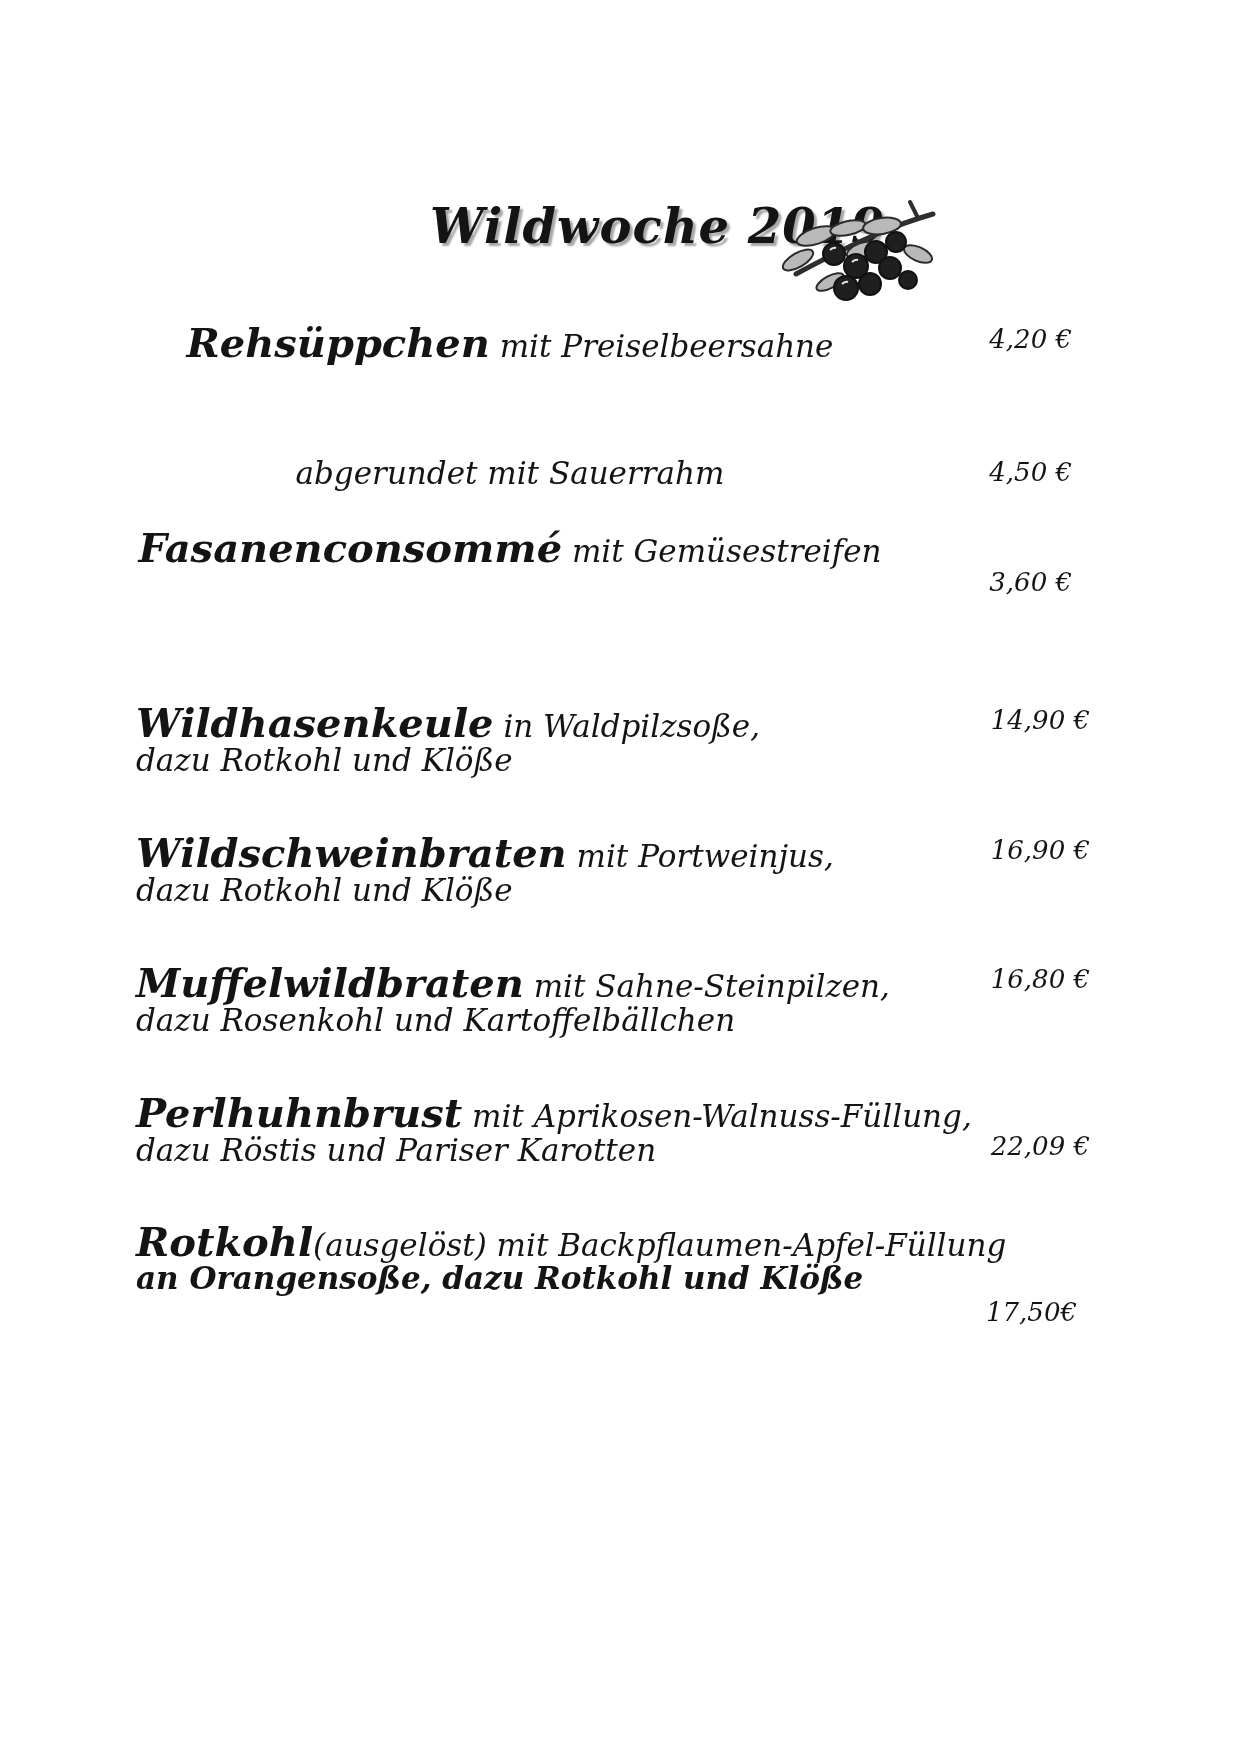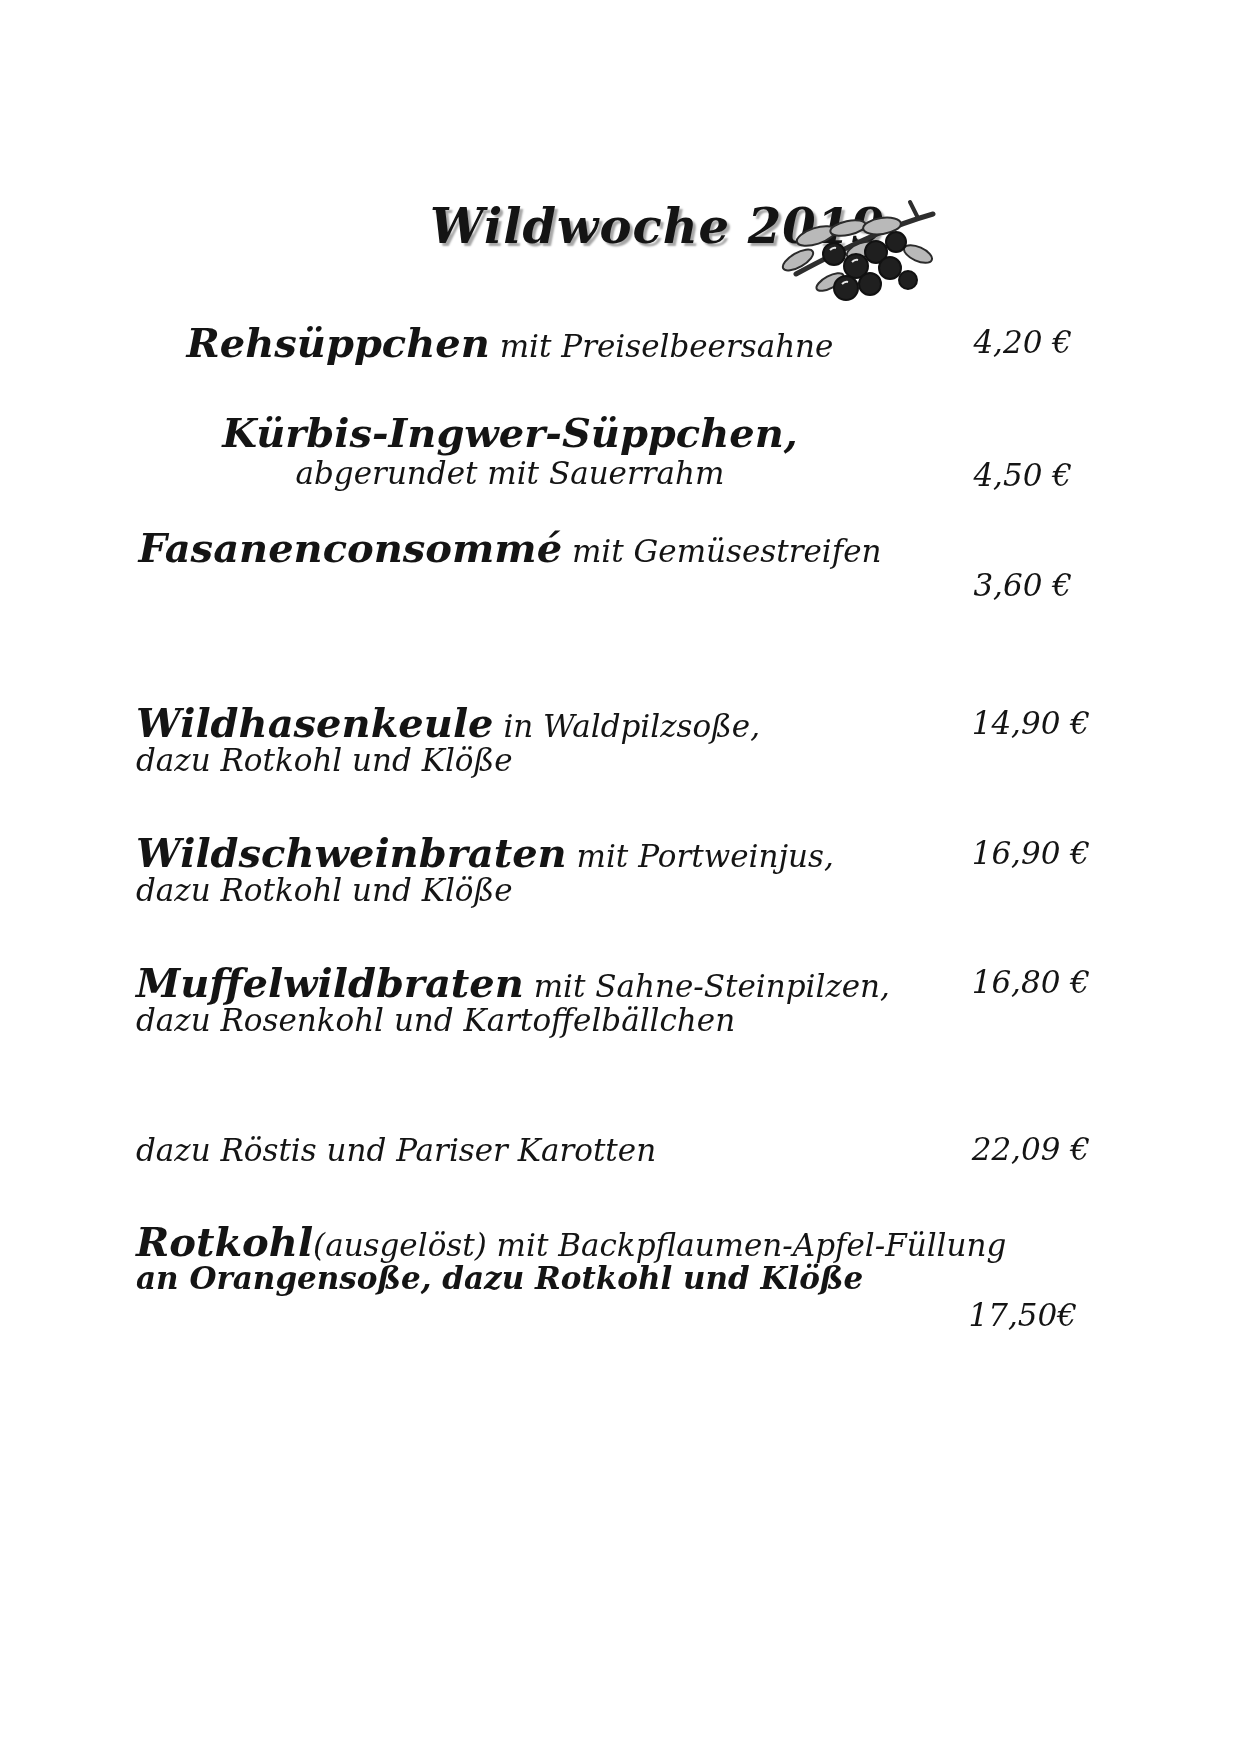--- a/index.html
+++ b/index.html
@@ -31,21 +31,21 @@
     position:absolute;
     line-height:1.15;
     white-space:nowrap;
     font-size:31px;
   }
   .nm{font-weight:bold;font-size:40px;}
   .soupline{left:110px;width:800px;text-align:center;}
   .mainline{left:136px;width:840px;text-align:left;}
   .price{
     position:absolute;
-    font-size:31px;
+    font-size:26px;
     white-space:nowrap;
   }
   .price-s{right:168px;}
   .price-m{right:150px;}
   .price-m5{right:163px;}
   
   .s0-l1{top:320px;} .s0-p{top:324px;}
   .s1-l1{top:410px;} .s1-l2{top:456px;} .s1-p{top:457px;}
   .s2-l1{top:525px;} .s2-l2{top:568px;} .s2-p{top:567px;}
   .m0-l1{top:700px;} .m0-l2{top:743px;} .m0-p{top:705px;}
@@ -91,23 +91,20 @@
       <path d="M74,70 q3,-3 6,-2"></path>
       <path d="M64,92 q3,-3 6,-2"></path>
     </g>
   </svg>
 
   <div class="line soupline s0-l1">
     <span class="nm">Rehsüppchen</span><span> mit Preiselbeersahne</span>
   </div>
   <div class="price price-s s0-p">4,20 €</div>
 
-  <div class="line soupline s1-l1">
-    <span class="nm">Kürbis-Ingwer-Süppchen,</span><span></span>
-  </div>
   <div class="line soupline s1-l2">abgerundet mit Sauerrahm</div>
   <div class="price price-s s1-p">4,50 €</div>
 
   <div class="line soupline s2-l1">
     <span class="nm">Fasanenconsommé</span><span> mit Gemüsestreifen</span>
   </div>
   <div class="price price-s s2-p">3,60 €</div>
 
   <div class="line mainline m0-l1">
     <span class="nm">Wildhasenkeule</span><span> in Waldpilzsoße,</span>
@@ -120,20 +117,23 @@
   </div>
   <div class="line mainline m1-l2">dazu Rotkohl und Klöße</div>
   <div class="price price-m m1-p">16,90 €</div>
 
   <div class="line mainline m2-l1">
     <span class="nm">Muffelwildbraten</span><span> mit Sahne-Steinpilzen,</span>
   </div>
   <div class="line mainline m2-l2">dazu Rosenkohl und Kartoffelbällchen</div>
   <div class="price price-m m2-p">16,80 €</div>
 
+  <div class="line mainline m3-l1">
+    <span class="nm">Perlhuhnbrust</span><span> mit Aprikosen-Walnuss-Füllung,</span>
+  </div>
   <div class="line mainline m3-l2">dazu Röstis und Pariser Karotten</div>
   <div class="price price-m m3-p">22,09 €</div>
 
   <div class="line mainline m4-l1">
     <span class="nm">Rotkohl</span><span>(ausgelöst) mit Backpflaumen-Apfel-Füllung</span>
   </div>
   <div class="line mainline m4-l2">an Orangensoße, dazu Rotkohl und Klöße</div>
   <div class="price price-m5 m4-p">17,50€</div>
 
 </div>

